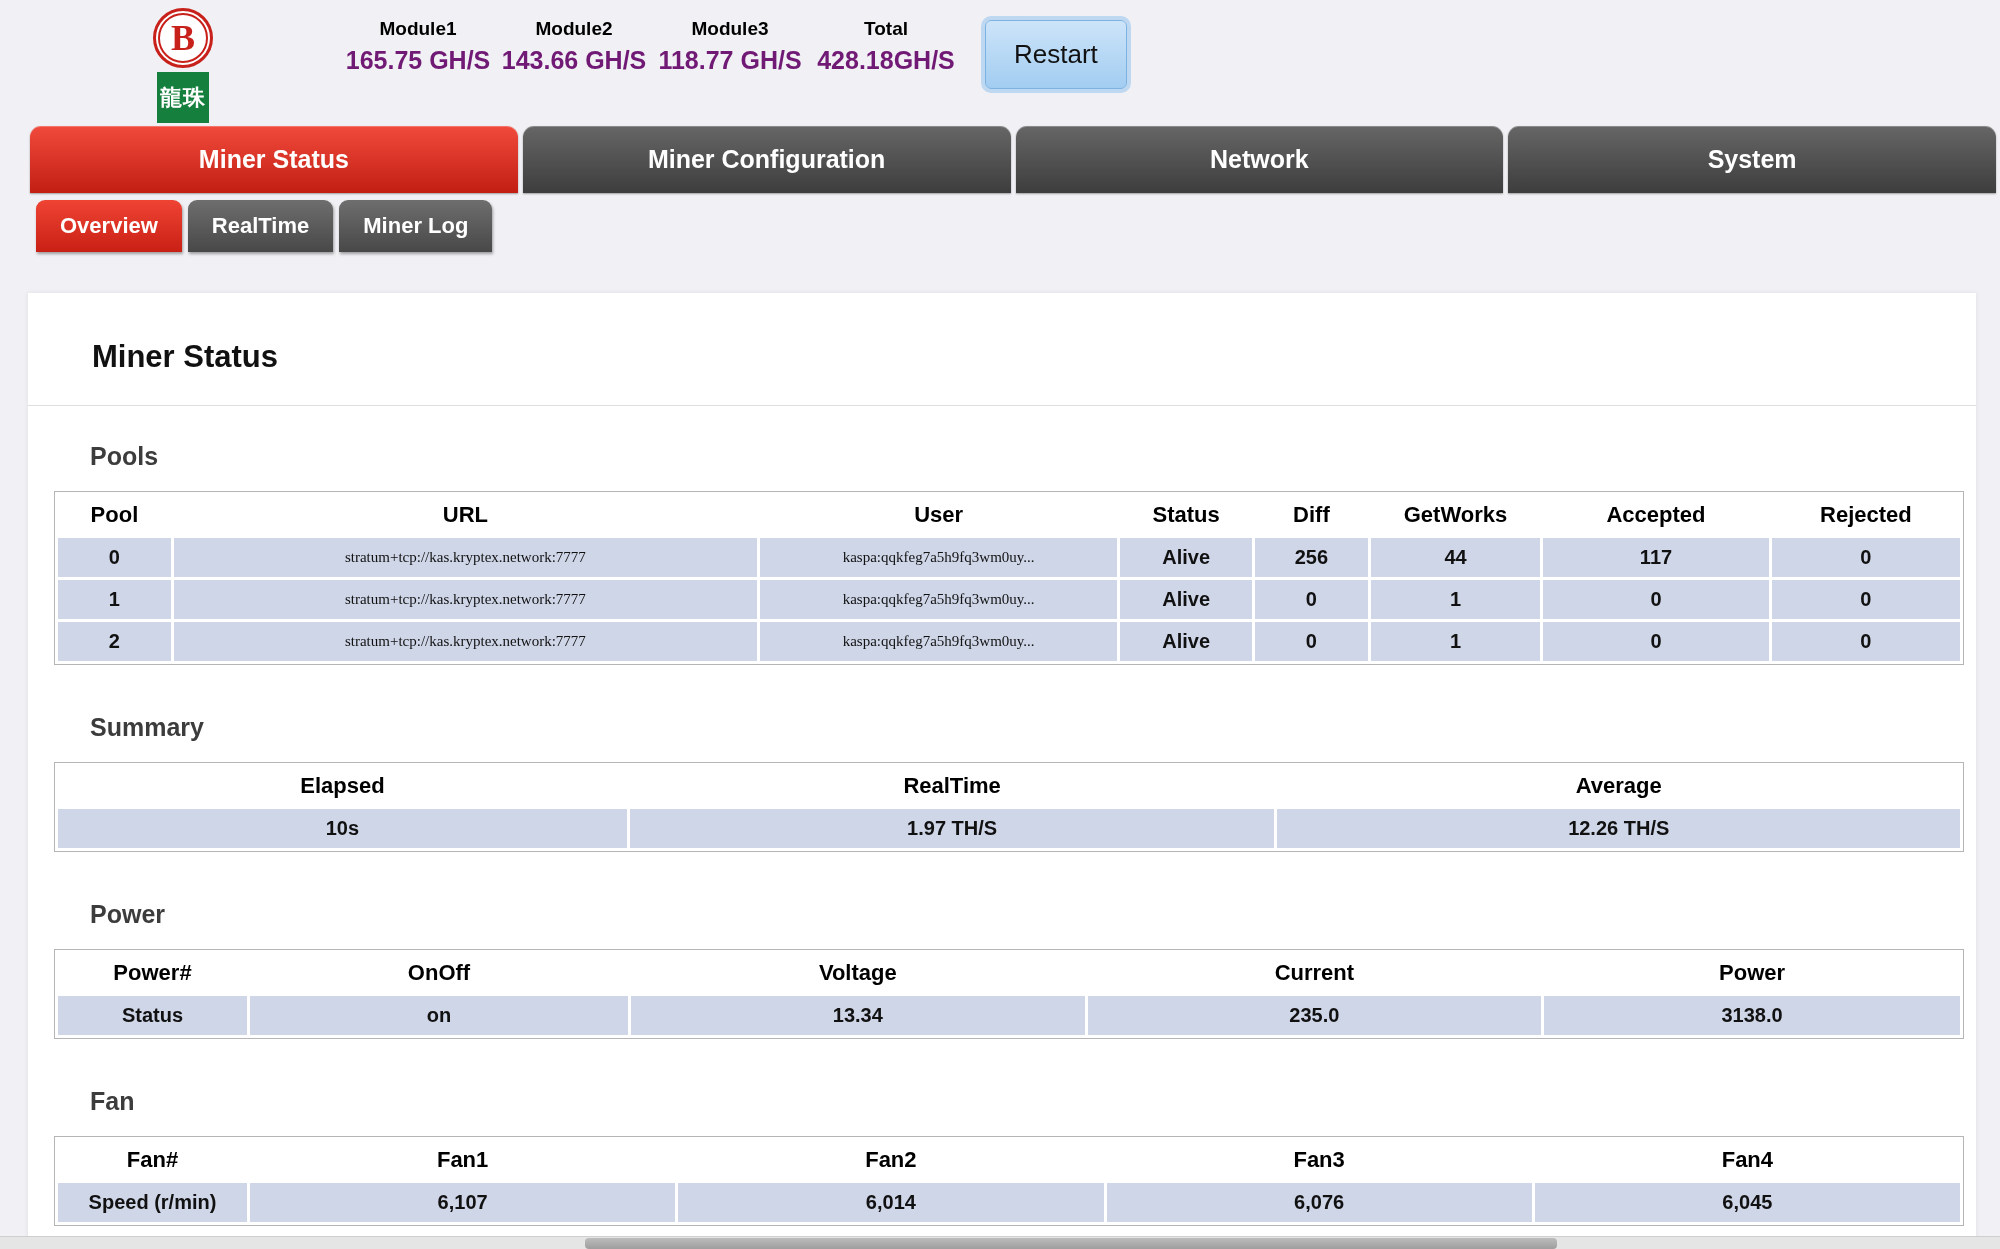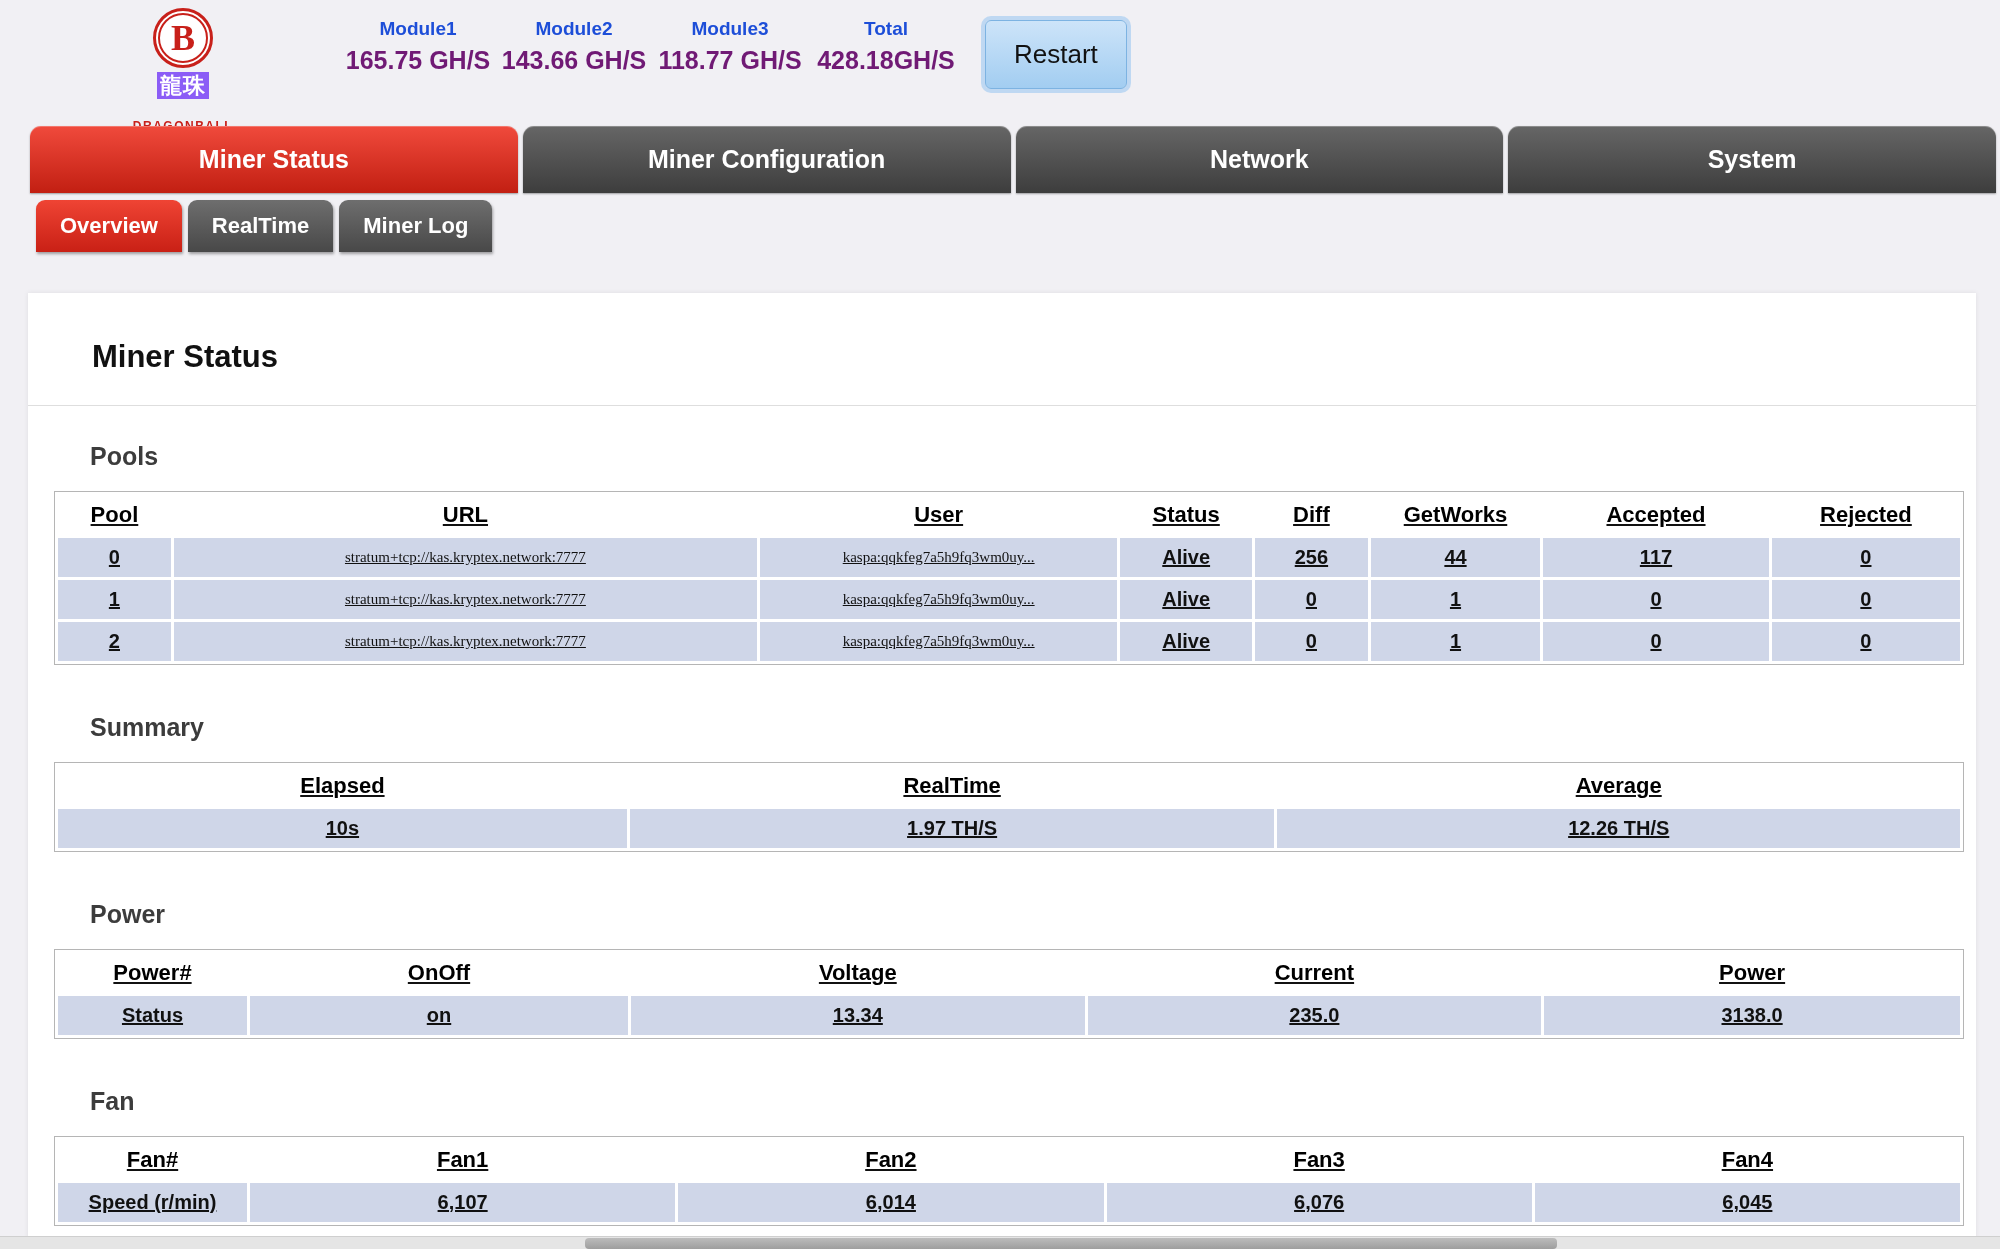--- a/index.html
+++ b/index.html
@@ -12,27 +12,27 @@
   }
 
   
   .header { position:absolute; top:0; left:0; right:0; height:125px; }
 
   .logo { position:absolute; left:128px; top:8px; width:110px; text-align:center; }
   .logo-ring { width:60px; height:60px; border:3px solid #c8201a; border-radius:50%; padding:2px; margin:0 auto; background:#fff; }
   .logo-ring2 { width:100%; height:100%; border:2px solid #c8201a; border-radius:50%;
     display:flex; align-items:center; justify-content:center; }
   .logo-b { font-family:"Liberation Serif", serif; font-size:36px; font-weight:bold; color:#c8201a; line-height:1; }
-  .logo-cn { margin:4px auto 0; display:inline-block; background:#8b5cf6; color:#fff;
-    font-size:22px; font-weight:bold; line-height:27px; padding:0 3px; letter-spacing:1px; }
+  .logo-cn { margin:4px auto 0; display:inline-block; background:#15803d; color:#fff;
+    font-size:22px; font-weight:bold; line-height:27px; padding:12px 3px; letter-spacing:1px; }
   .logo-sub { color:#c8201a; font-size:12px; font-weight:bold; letter-spacing:1.5px; margin-top:20px; }
 
   .stats { position:absolute; left:340px; top:18px; display:flex; }
   .stat { width:156px; text-align:center; }
-  .stat-label { color:#1d4ed8; font-size:19px; font-weight:bold; }
+  .stat-label { color:#000000; font-size:19px; font-weight:bold; }
   .stat-value { color:#701a75; font-size:25px; font-weight:bold; margin-top:6px; white-space:nowrap; }
 
   .restart-btn {
     position:absolute; left:985px; top:20px;
     font-family:"Liberation Sans", sans-serif;
     font-size:26px; color:#111; padding:18px 28px;
     background:linear-gradient(180deg,#cde4f9 0%,#a2cdf1 100%);
     border:1px solid #7db3e2; border-radius:6px;
     box-shadow:0 0 0 4px rgba(150,197,240,.55);
     cursor:pointer;
@@ -66,21 +66,21 @@
   .card {
     position:absolute; top:293px; left:28px; width:1948px; bottom:0;
     background:#fff; box-shadow:0 0 5px rgba(0,0,0,.08);
   }
   .page-title { font-size:31px; font-weight:bold; color:#111; margin:46px 0 0 64px; }
   .title-rule { border:none; border-top:1px solid #dedede; margin:30px 0 0 0; }
 
   .section-label { font-size:25px; font-weight:bold; color:#3c3c3c; margin:48px 0 20px 62px; }
   .section-label.first { margin-top:36px; }
 
-  .table-wrap { margin:0 12px 0 26px; border:1px solid #b5b5b5; background:#fff;text-decoration:underline; }
+  .table-wrap { margin:0 12px 0 26px; border:1px solid #b5b5b5; background:#fff; }
   table { width:100%; border-collapse:separate; border-spacing:3px; background:#fff; table-layout:fixed; }
   th { font-size:22px; font-weight:bold; color:#000; text-align:center; padding:7px 4px; background:#fff;
        overflow:hidden; white-space:nowrap; }
   td { font-size:20px; font-weight:bold; color:#111; text-align:center; padding:8px 4px; background:#cfd6e8;
        overflow:hidden; white-space:nowrap; text-overflow:ellipsis; }
 
   
   .pools th:nth-child(1), .pools td:nth-child(1) { width:6%; }
   .pools th:nth-child(2), .pools td:nth-child(2) { width:31%; }
   .pools th:nth-child(3), .pools td:nth-child(3) { width:19%; }

